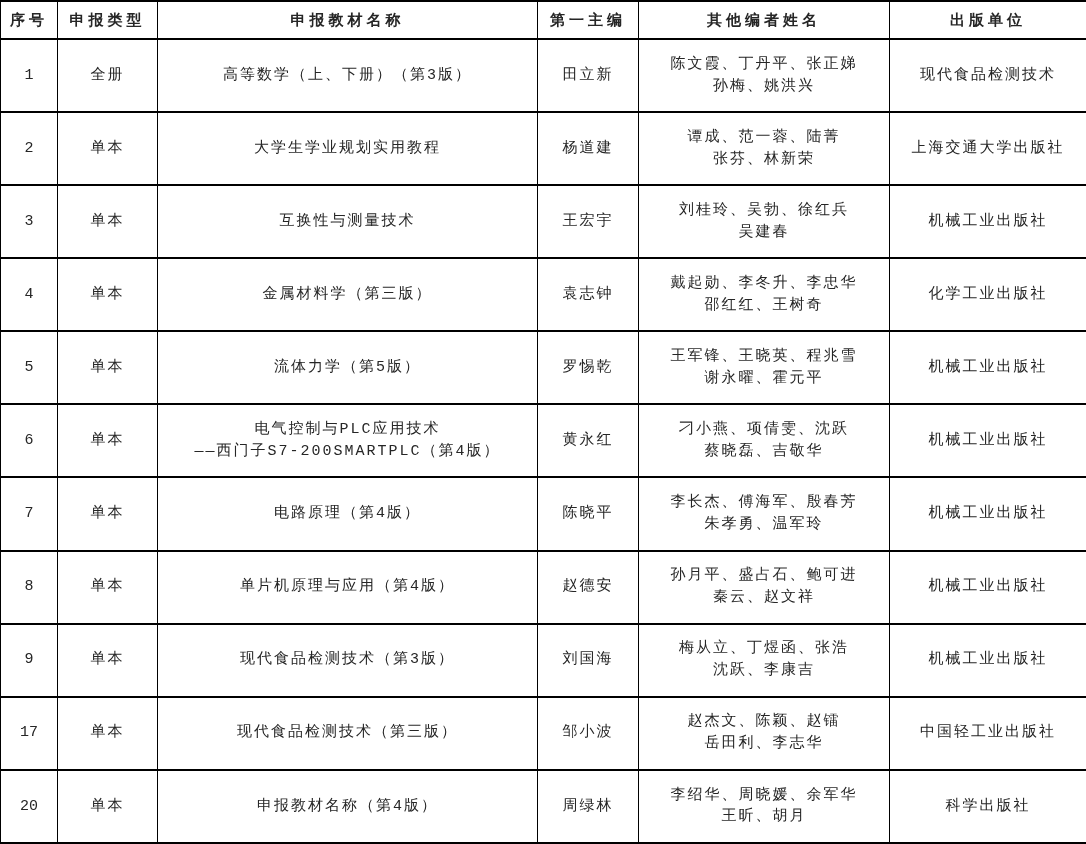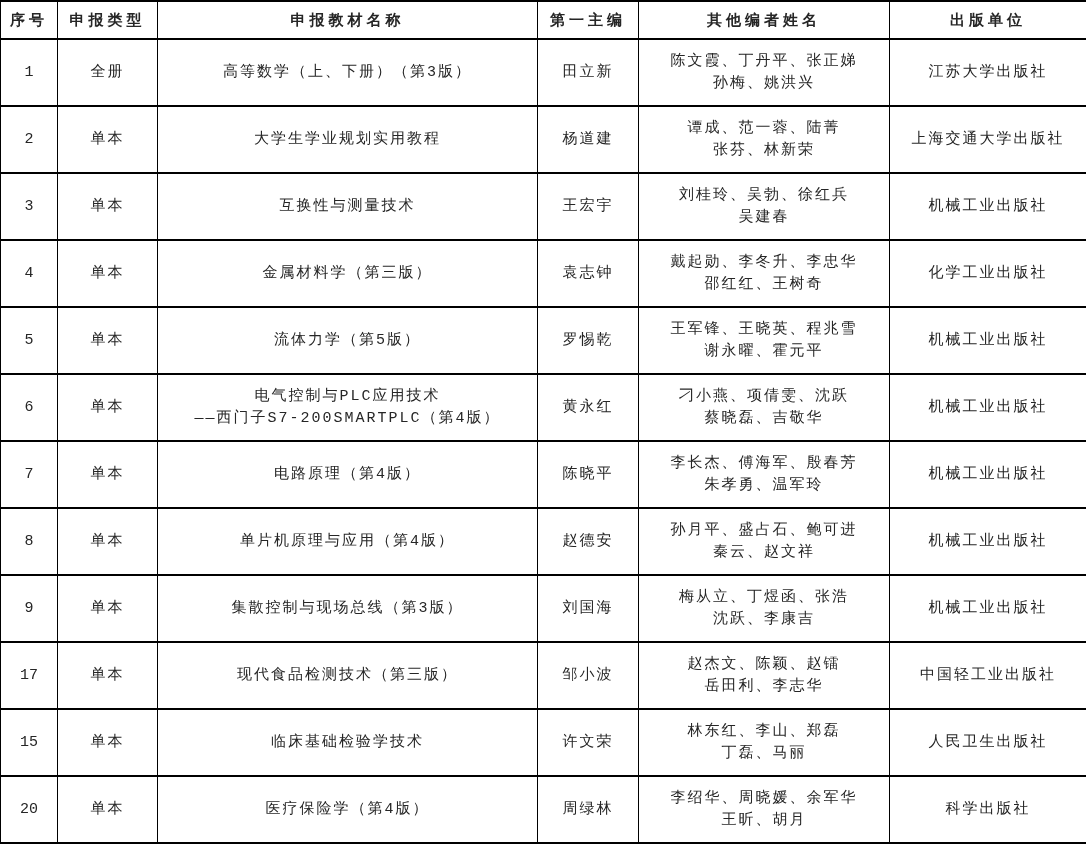--- a/index.html
+++ b/index.html
@@ -81,21 +81,21 @@
       </tr>
     </thead>
     <tbody>
         <tr>
     <td class="c-seq">1</td>
     <td class="c-type">全册</td>
     <td class="c-title">高等数学（上、下册）（第3版）</td>
     <td class="c-editor">田立新</td>
     <td class="c-others">陈文霞、丁丹平、张正娣
 孙梅、姚洪兴</td>
-    <td class="c-publisher">江苏大学出版社</td>
+    <td class="c-publisher">现代食品检测技术</td>
   </tr>
         <tr>
     <td class="c-seq">2</td>
     <td class="c-type">单本</td>
     <td class="c-title">大学生学业规划实用教程</td>
     <td class="c-editor">杨道建</td>
     <td class="c-others">谭成、范一蓉、陆菁
 张芬、林新荣</td>
     <td class="c-publisher">上海交通大学出版社</td>
   </tr>
@@ -150,48 +150,39 @@
     <td class="c-type">单本</td>
     <td class="c-title">单片机原理与应用（第4版）</td>
     <td class="c-editor">赵德安</td>
     <td class="c-others">孙月平、盛占石、鲍可进
 秦云、赵文祥</td>
     <td class="c-publisher">机械工业出版社</td>
   </tr>
         <tr>
     <td class="c-seq">9</td>
     <td class="c-type">单本</td>
-    <td class="c-title">集散控制与现场总线（第3版）</td>
+    <td class="c-title">现代食品检测技术（第3版）</td>
     <td class="c-editor">刘国海</td>
     <td class="c-others">梅从立、丁煜函、张浩
 沈跃、李康吉</td>
     <td class="c-publisher">机械工业出版社</td>
   </tr>
         <tr>
     <td class="c-seq">17</td>
     <td class="c-type">单本</td>
     <td class="c-title">现代食品检测技术（第三版）</td>
     <td class="c-editor">邹小波</td>
     <td class="c-others">赵杰文、陈颖、赵镭
 岳田利、李志华</td>
     <td class="c-publisher">中国轻工业出版社</td>
   </tr>
         <tr>
-    <td class="c-seq">15</td>
-    <td class="c-type">单本</td>
-    <td class="c-title">临床基础检验学技术</td>
-    <td class="c-editor">许文荣</td>
-    <td class="c-others">林东红、李山、郑磊
-丁磊、马丽</td>
-    <td class="c-publisher">人民卫生出版社</td>
-  </tr>
-        <tr>
     <td class="c-seq">20</td>
     <td class="c-type">单本</td>
-    <td class="c-title">医疗保险学（第4版）</td>
+    <td class="c-title">申报教材名称（第4版）</td>
     <td class="c-editor">周绿林</td>
     <td class="c-others">李绍华、周晓媛、余军华
 王昕、胡月</td>
     <td class="c-publisher">科学出版社</td>
   </tr>
       </tbody>
   </table>
 </div>
 
 </body></html>

